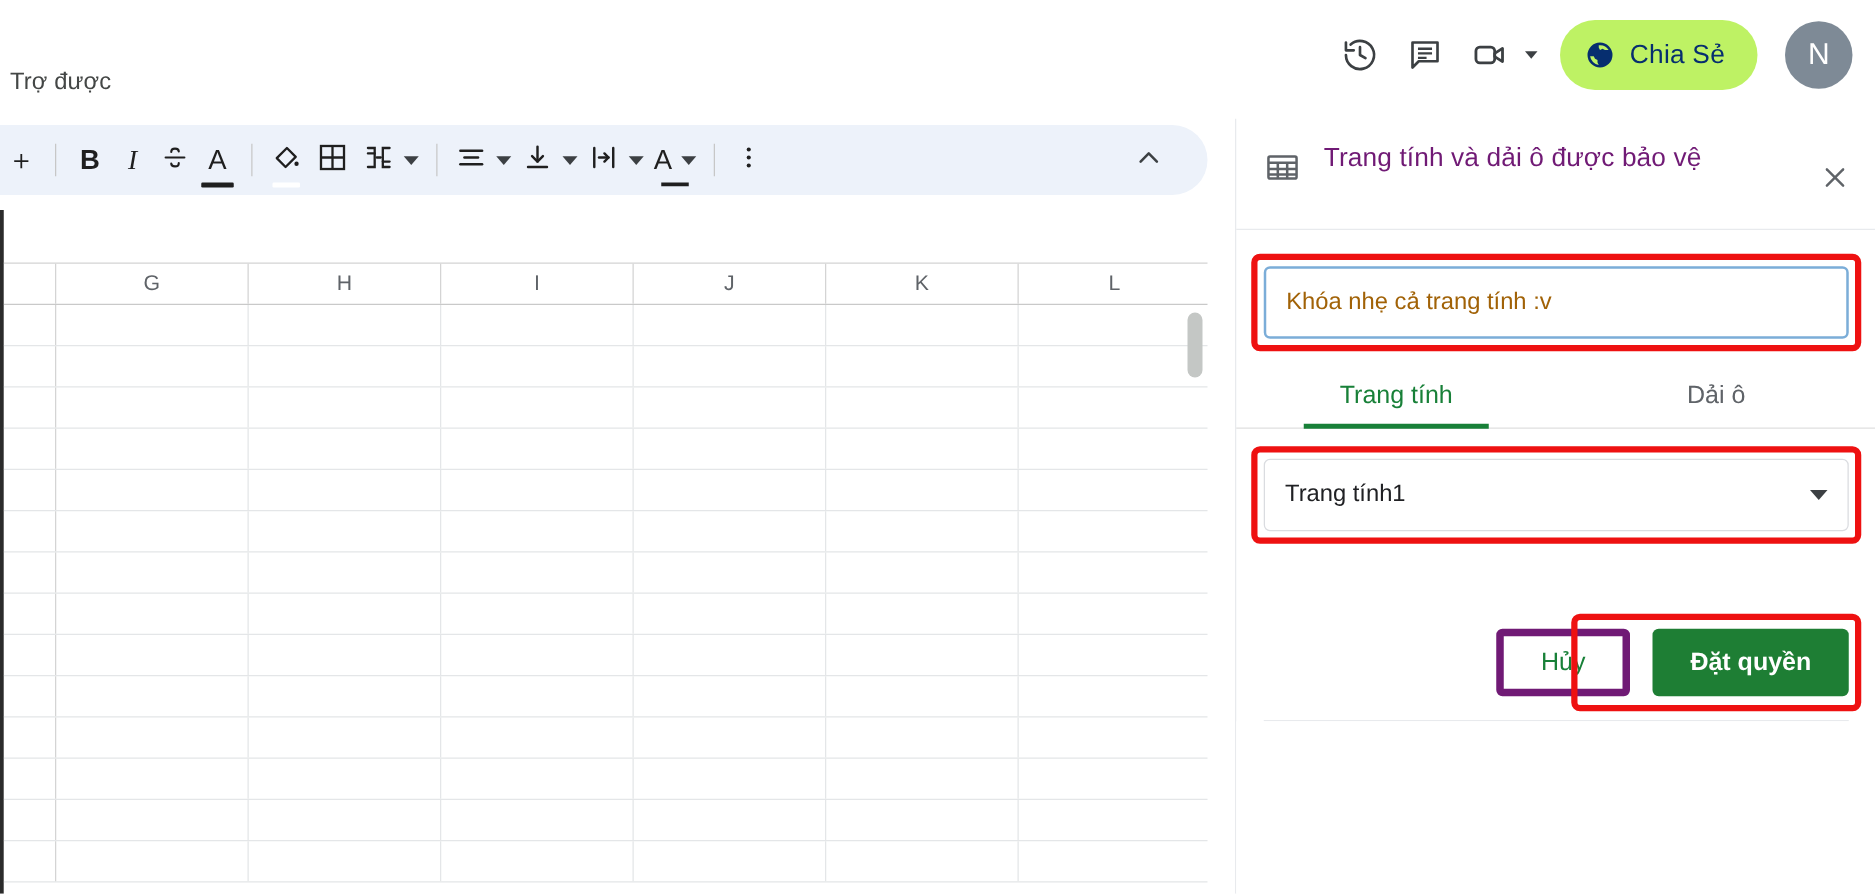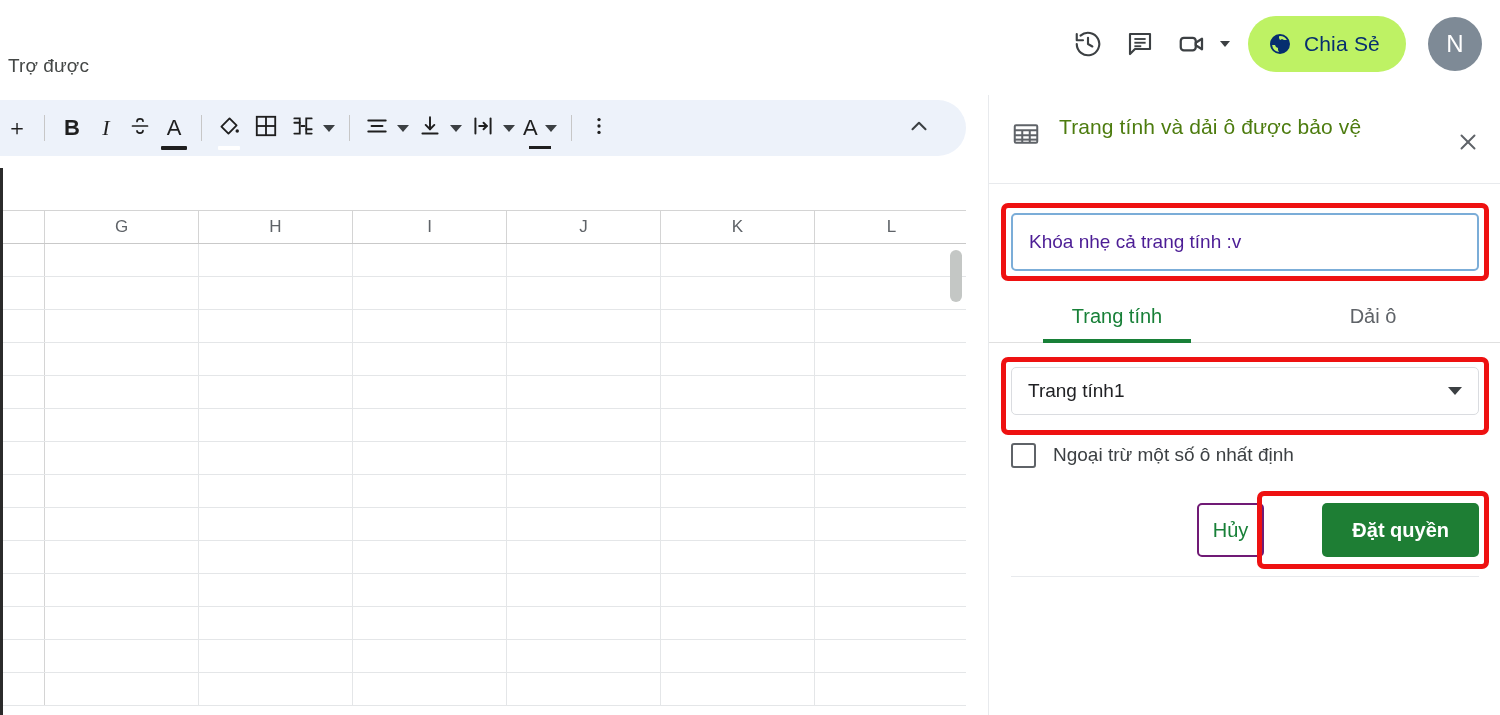--- a/index.html
+++ b/index.html
@@ -126,51 +126,51 @@
     position: absolute; right: 0; top: 95px; width: 512px; height: 620px;
     background: #ffffff; border-left: 1px solid #e8eaed;
   }
   .panel-head {
     position: absolute; left: 0; top: 0; width: 512px; height: 89px;
     display: flex; align-items: flex-start; padding: 18px 16px 0 22px;
     border-bottom: 1px solid #e8eaed;
   }
   .panel-head-icon { width: 34px; margin-top: 6px; flex: none; color: #5f6368; }
   .panel-title {
-    flex: 1; font-size: 21px; line-height: 28px; color: #4d7c0f;
+    flex: 1; font-size: 21px; line-height: 28px; color: #701a75;
     padding-left: 14px; padding-right: 10px; letter-spacing: .1px;
   }
   .panel-close {
     width: 34px; height: 34px; flex: none; margin-top: 14px;
     display: flex; align-items: center; justify-content: center; color: #5f6368;
   }
 
   .redbox { position: absolute; border: 5px solid #ee1111; border-radius: 7px; }
 
   .desc-input {
     position: absolute; left: 22px; top: 118px; width: 468px; height: 58px;
     border: 2px solid #7badd8; border-radius: 5px; background: #fff;
-    font-family: inherit; font-size: 19px; color: #4c1d95;
+    font-family: inherit; font-size: 19px; color: #a16207;
     padding: 0 16px; outline: none;
   }
   .tabs {
     position: absolute; left: 0; top: 196px; width: 512px; height: 52px;
     display: flex; border-bottom: 1px solid #e0e0e0;
   }
   .tab {
     flex: 1; display: flex; align-items: center; justify-content: center;
     font-size: 20px; color: #5f6368; position: relative; cursor: pointer;
   }
   .tab.active { color: #188038; font-weight: 500; }
   .tab.active::after {
     content: ""; position: absolute; left: 50%; transform: translateX(-50%);
     bottom: -1px; width: 148px; height: 4px; background: #188038;
   }
   .sheet-select {
-    position: absolute; left: 22px; top: 272px; width: 468px; height: 48px;
+    position: absolute; left: 22px; top: 272px; width: 468px; height: 58px;
     border: 1px solid #dadce0; border-radius: 5px; background: #fff;
     display: flex; align-items: center; padding: 0 16px; cursor: pointer;
   }
   .sheet-select .val { flex: 1; font-size: 19px; color: #202124; }
   .sel-caret {
     width: 0; height: 0;
     border-left: 7px solid transparent; border-right: 7px solid transparent;
     border-top: 8px solid #3c4043;
   }
   .check-row {
@@ -181,28 +181,28 @@
     width: 25px; height: 25px; border: 2px solid #5f6368; border-radius: 3px;
     background: #fff; flex: none;
   }
   .check-label { font-size: 19px; color: #3c4043; margin-left: 17px; }
 
   .actions {
     position: absolute; left: 22px; top: 400px; width: 468px; height: 70px;
     display: flex; align-items: center; justify-content: flex-end; gap: 18px;
   }
   .btn-cancel {
-    height: 54px; padding: 0 14px; border: 2px solid #701a75; border-radius: 5px;
+    height: 54px; padding: 0 30px; border: 6px solid #701a75; border-radius: 5px;
     background: #fff; color: #188038; font-size: 20px; font-family: inherit;
     cursor: pointer; display: flex; align-items: center;
   }
   .btn-primary {
     height: 54px; padding: 0 30px; border: none; border-radius: 5px;
     background: #1e7e34; color: #ffffff; font-size: 20px; font-weight: 600;
-    font-family: inherit; cursor: pointer; display: flex; align-items: center; margin-left: 40px;
+    font-family: inherit; cursor: pointer; display: flex; align-items: center;
   }
   .panel-divider {
     position: absolute; left: 22px; top: 481px; width: 468px; height: 1px;
     background: #e8eaed;
   }
   .panel-rest {
     position: absolute; left: 0; top: 482px; width: 512px; height: 138px;
     background: #fff;
   }
 </style>
@@ -564,24 +564,20 @@
         <span>Dải ô</span>
       </div>
     </div>
 
     <div class="sheet-select">
       <span class="val">Trang tính1</span>
       <span class="sel-caret"></span>
     </div>
     <div class="redbox" style="left:12px; top:262px; width:488px; height:78px;"></div>
 
-    <div class="check-row">
-      <span class="cbox"></span>
-      <span class="check-label">Ngoại trừ một số ô nhất định</span>
-    </div>
 
     <div class="actions">
       <button class="btn-cancel">Hủy</button>
       <button class="btn-primary">Đặt quyền</button>
     </div>
     <div class="redbox" style="left:268px; top:396px; width:232px; height:78px;"></div>
 
     <div class="panel-divider"></div>
     <div class="panel-rest"></div>
   </div>

